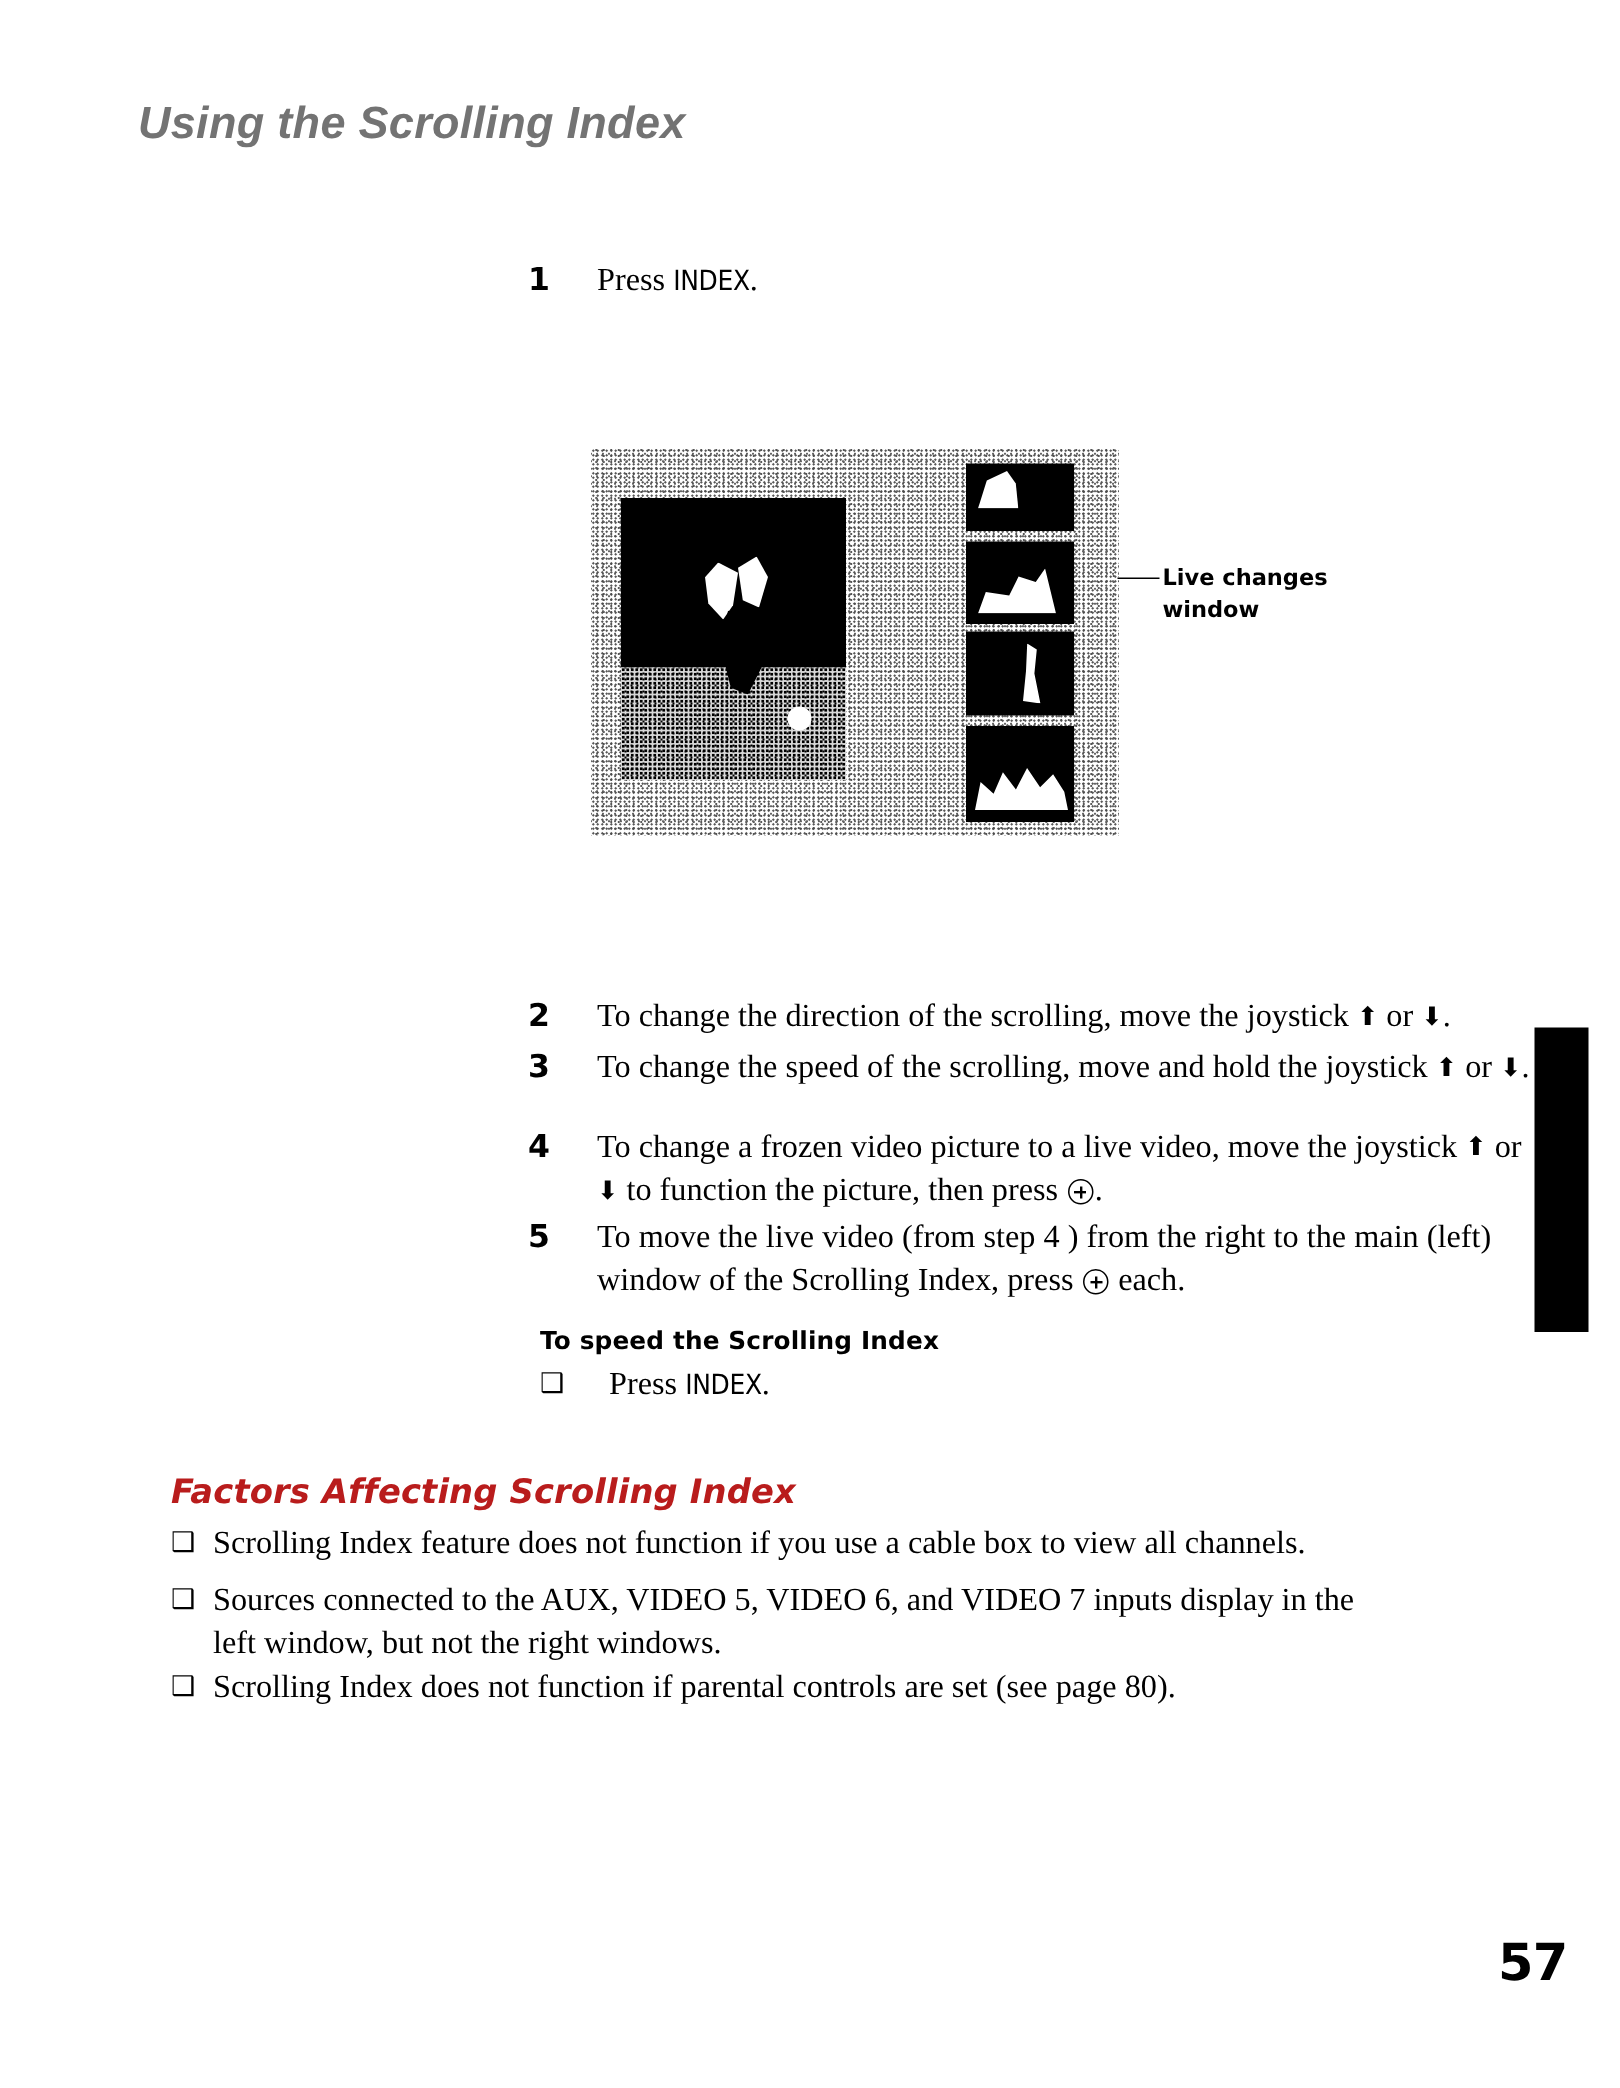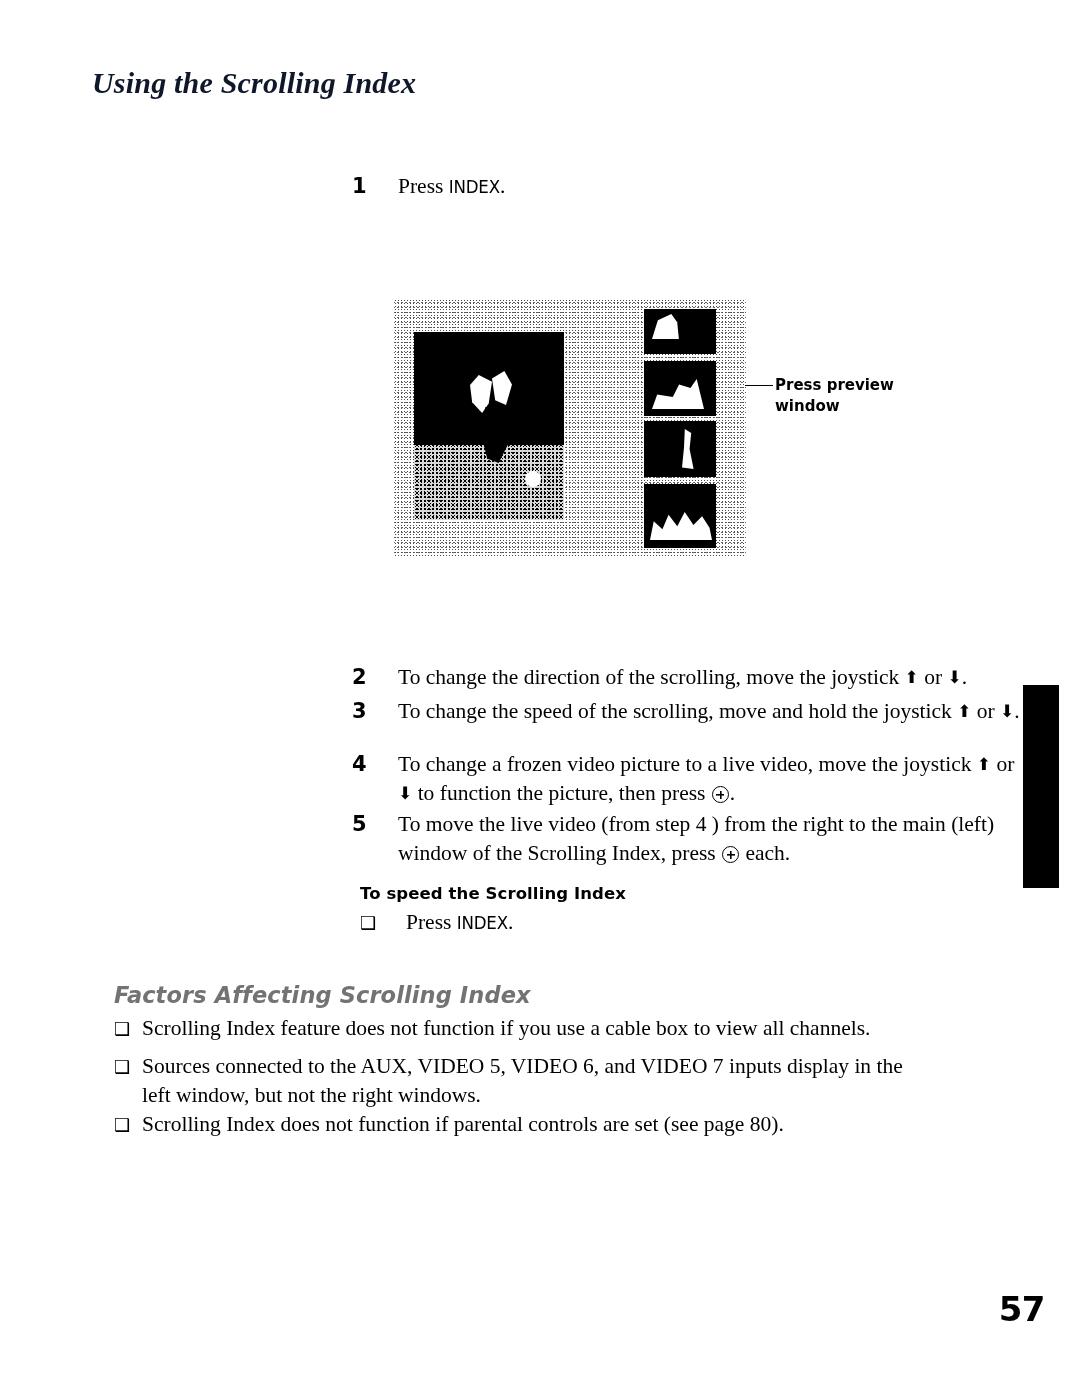--- a/index.html
+++ b/index.html
@@ -20,39 +20,39 @@
   .page {
     position: absolute;
     inset: 0;
   }
 
   
   .h1-title {
     position: absolute;
     left: 92px;
     top: 66px;
-    font-family: Liberation Serif, serif;
+    font-family: Liberation Sans, sans-serif;
     font-weight: bold;
     font-style: italic;
     font-size: 30px;
     letter-spacing: 0.2px;
-    color: #0f172a;
+    color: #737373;
     white-space: nowrap;
   }
 
   .h2-title {
     position: absolute;
     left: 114px;
     top: 982px;
     font-family: "DejaVu Sans", sans-serif;
     font-weight: bold;
     font-style: italic;
     font-size: 22.5px;
     letter-spacing: 0.1px;
-    color: #737373;
+    color: #b91c1c;
     white-space: nowrap;
   }
 
   
   .body-col {
     position: absolute;
     left: 396px;
     width: 620px;
     font-size: 21.5px;
     line-height: 29px;
@@ -303,21 +303,21 @@
     <div class="fig-thumb t3"></div>
     <div class="fig-thumb t4"></div>
 
     <div class="fig-shape" style="left:258px; top:14px; width:42px; height:26px; clip-path:polygon(0 100%,14% 28%,46% 4%,60% 36%,64% 100%);"></div>
     <div class="fig-shape" style="left:258px; top:80px; width:52px; height:30px; clip-path:polygon(0 100%,10% 52%,40% 60%,52% 18%,74% 30%,86% 0,100% 100%);"></div>
     <div class="fig-shape" style="left:284px; top:130px; width:20px; height:40px; clip-path:polygon(34% 0,66% 10%,58% 50%,78% 100%,20% 96%,30% 46%);"></div>
     <div class="fig-shape" style="left:256px; top:205px; width:62px; height:36px; clip-path:polygon(0 100%,6% 48%,20% 70%,30% 30%,44% 62%,56% 22%,70% 58%,84% 34%,96% 66%,100% 100%);"></div>
   </div>
 
   <div class="callout-line"></div>
-  <div class="callout-label">Press preview
+  <div class="callout-label">Live changes
 window</div>
 
 
   <div class="step" style="top:663px;">
     <span class="num">2</span>
     <span class="txt"><span>To change the direction of the scrolling, move the joystick </span><span class="arrow">⬆</span><span> or </span><span class="arrow">⬇</span><span>.</span></span>
   </div>
 
   <div class="step" style="top:697px;">
     <span class="num">3</span>

